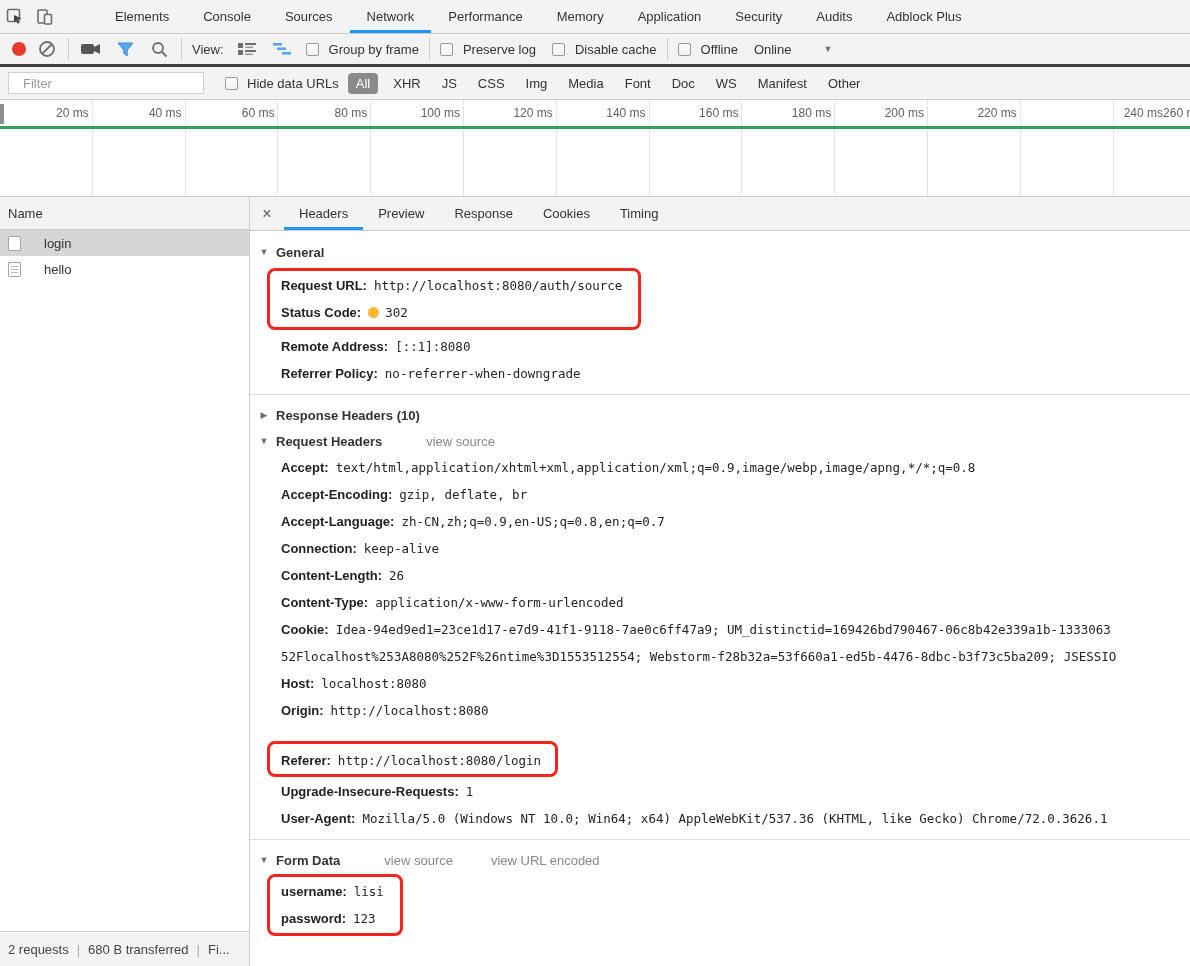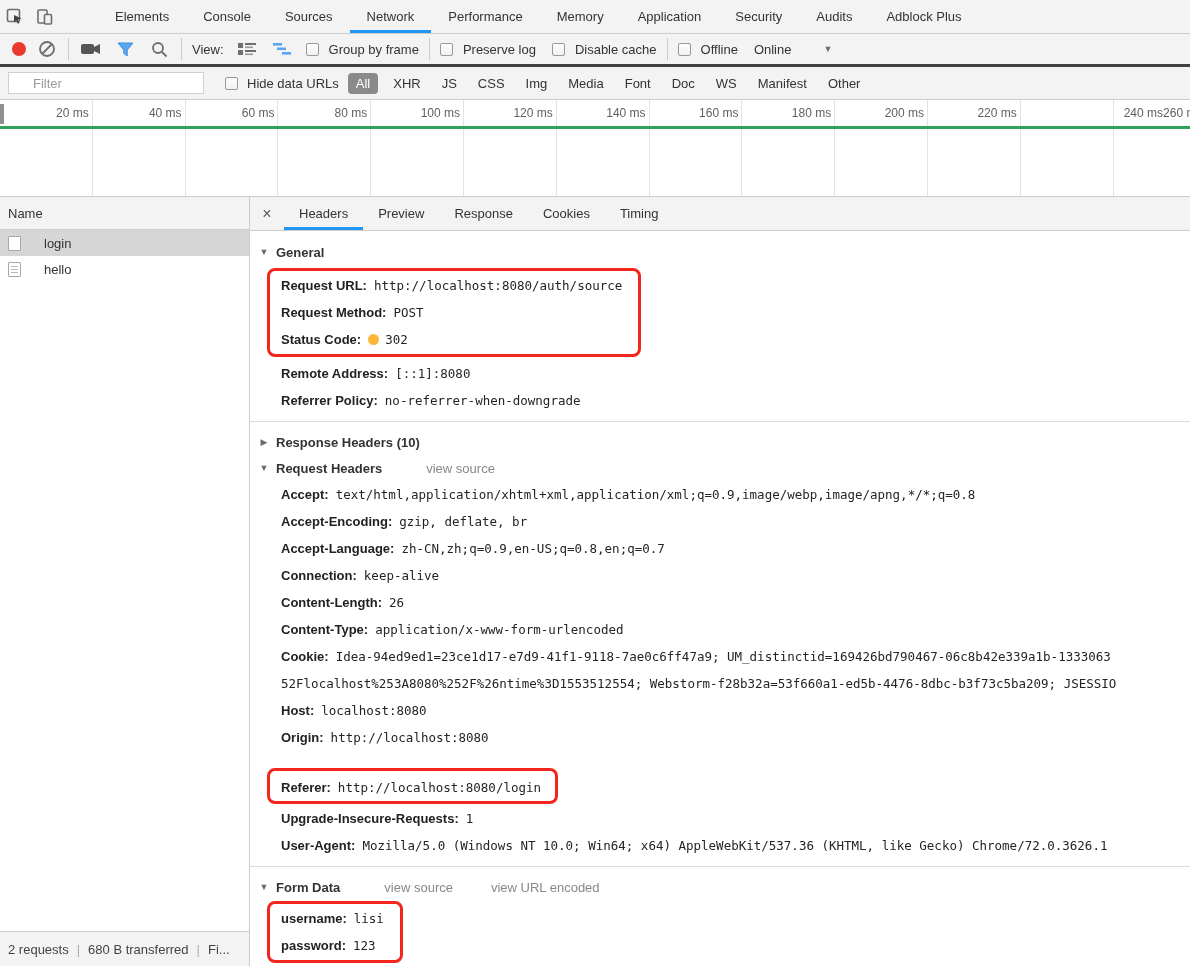--- a/index.html
+++ b/index.html
@@ -23,21 +23,21 @@
   .cb { width:13px; height:13px; border:1px solid #999; border-radius:2px;
         background:linear-gradient(#fdfdfd,#f1f1f1); display:inline-block; flex:0 0 auto; cursor:pointer; }
   .tool-label { color:#333; }
   .gray-arrow { font-size:9px; color:#6e6e6e; }
   .record-dot { width:14px; height:14px; border-radius:50%; background:#e83b2d; display:inline-block; cursor:pointer; }
 
   
   .filterbar { height:33px; background:#f3f3f3; border-bottom:1px solid #ccc;
                display:flex; align-items:center; gap:9px; padding:0 8px; }
   .filter-input { width:196px; height:22px; border:1px solid #d0d0d0; background:#fff;
-                  padding:0 24px; font-size:13px; font-family:"Liberation Sans",sans-serif; color:#333; outline:none; }
+                  padding:0 14px; font-size:13px; font-family:"Liberation Sans",sans-serif; color:#333; outline:none; }
   .filter-input::placeholder { color:#9a9a9a; }
   .ftype { padding:3px 6px; color:#333; cursor:pointer; }
   .ftype.pill { background:#8a8a8a; color:#fff; border-radius:4px; padding:3px 8px; }
 
   
   .timeline { position:relative; height:97px; border-bottom:1px solid #ccc; background:#fff;
               background-image:repeating-linear-gradient(to right, transparent 0px, transparent 91.8px, #e4e4e4 91.8px, #e4e4e4 92.8px);
               overflow:hidden; }
   .tick { position:absolute; top:6px; width:56px; text-align:right; color:#5f5f5f; font-size:12px; }
   .load-line { position:absolute; left:0; top:26px; width:100%; height:3px; background:#2fa25c; }
@@ -249,23 +249,20 @@
         <div class="sec-head">
           <span class="tri">▼</span>
           <span class="sec-title">General</span>
         </div>
 
         <div class="redbox">
           <div class="hrow">
             <span class="hname">Request URL:</span><span class="mono">http://localhost:8080/auth/source</span>
           </div>
           <div class="hrow">
-            <span class="hname">Request Method:</span><span class="mono">POST</span>
-          </div>
-          <div class="hrow">
             <span class="hname">Status Code:</span><span class="status-dot"></span><span class="mono">302</span>
           </div>
         </div>
 
         <div class="hrow">
           <span class="hname">Remote Address:</span><span class="mono">[::1]:8080</span>
         </div>
         <div class="hrow">
           <span class="hname">Referrer Policy:</span><span class="mono">no-referrer-when-downgrade</span>
         </div>

